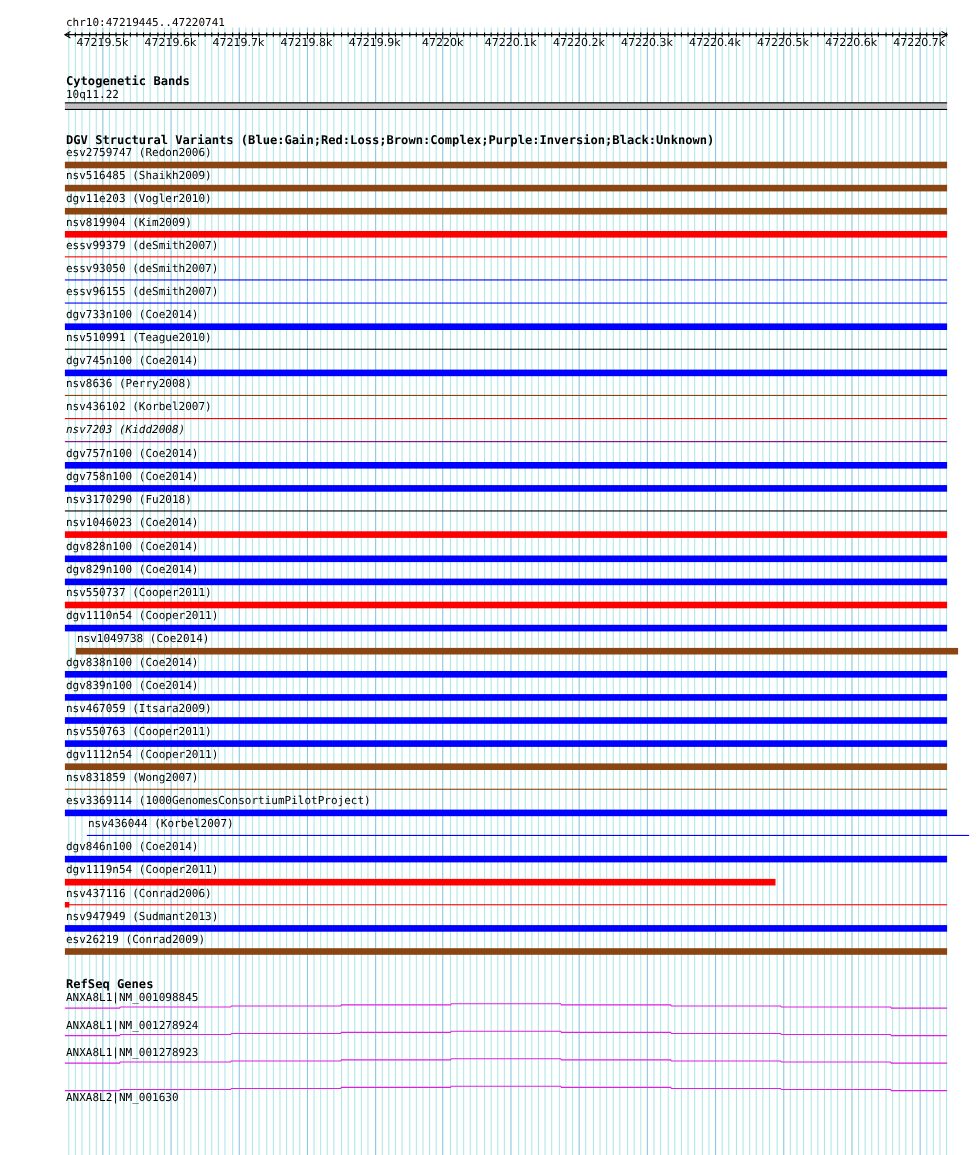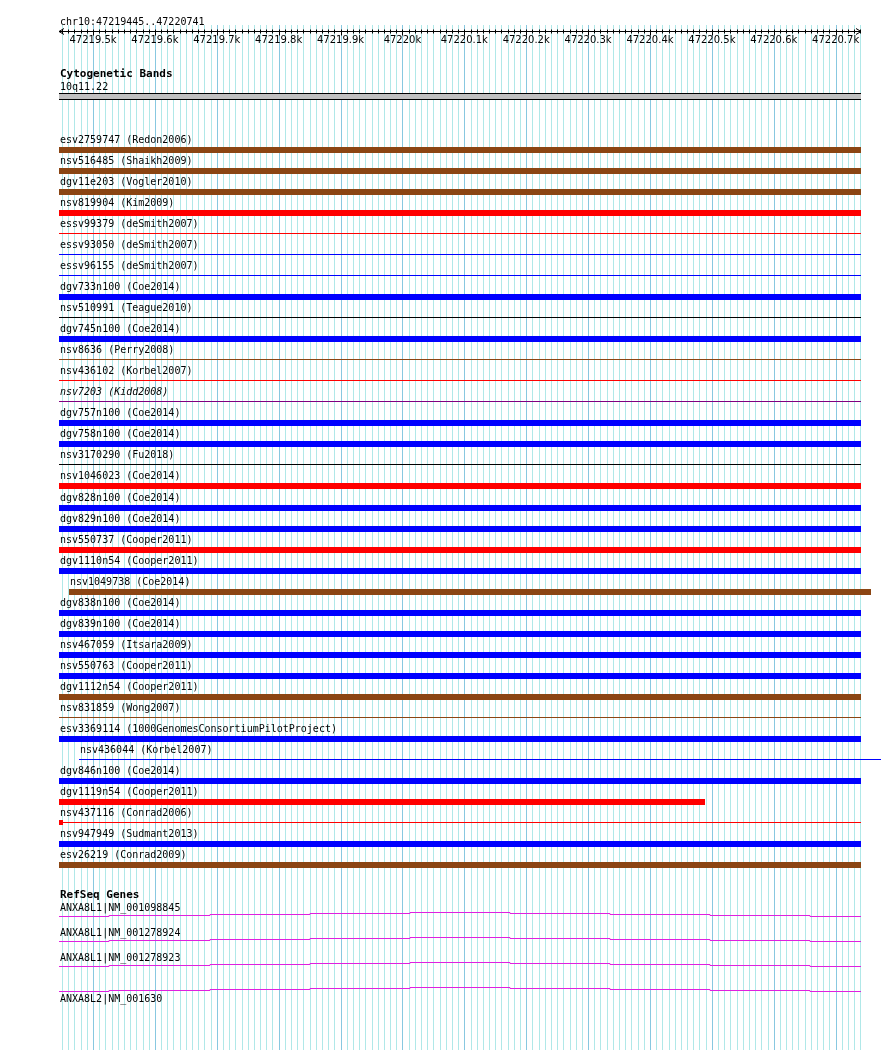--- a/index.html
+++ b/index.html
@@ -299,20 +299,21 @@
       <div class="tick-label" style="left: 649.98px; top: 34px;">47220.4k</div>
       <div class="tick-label" style="left: 711.863px; top: 34px;">47220.5k</div>
       <div class="tick-label" style="left: 773.745px; top: 34px;">47220.6k</div>
       <div class="tick-label" style="left: 835.628px; top: 34px;">47220.7k</div>
     </div>
 
   <div class="hdr" style="left:60px; top:68px;">Cytogenetic Bands</div>
   <div class="txt" style="left:60px; top:81px;">10q11.22</div>
   <div class="bar" style="left:59px; top:93px; width:802px; height:5px; background:#c0c0c0; border-top:1px solid #000; border-bottom:1px solid #000;"></div>
 
+  <div class="hdr" style="left:60px; top:122px;">DGV Structural Variants (Blue:Gain;Red:Loss;Brown:Complex;Purple:Inversion;Black:Unknown)</div>
   <div id="dgv-rows">
       <div style="position: absolute; left: 0px; top: 133px; width: 890px; height: 21.03px;">
         <div class="txt" style="left: 60px; top: 1px;">esv2759747 (Redon2006)</div>
         <div class="bar" style="left: 59px; width: 802px; top: 14px; height: 6px; background: rgb(139, 69, 19);"></div>
       </div>
       <div style="position: absolute; left: 0px; top: 154.03px; width: 890px; height: 21.03px;">
         <div class="txt" style="left: 60px; top: 1px;">nsv516485 (Shaikh2009)</div>
         <div class="bar" style="left: 59px; width: 802px; top: 14px; height: 6px; background: rgb(139, 69, 19);"></div>
       </div>
       <div style="position: absolute; left: 0px; top: 175.06px; width: 890px; height: 21.03px;">

